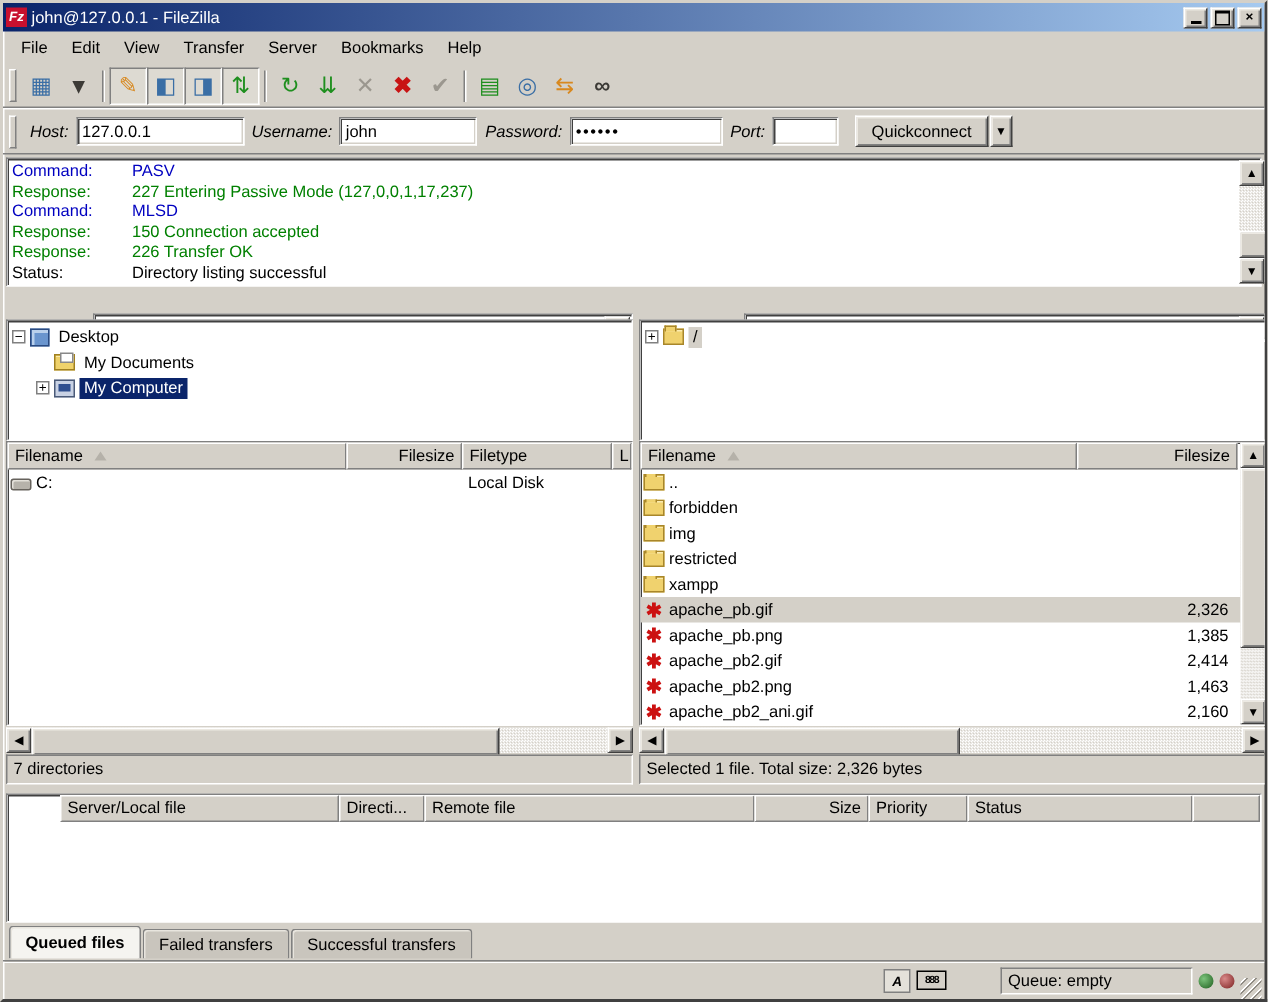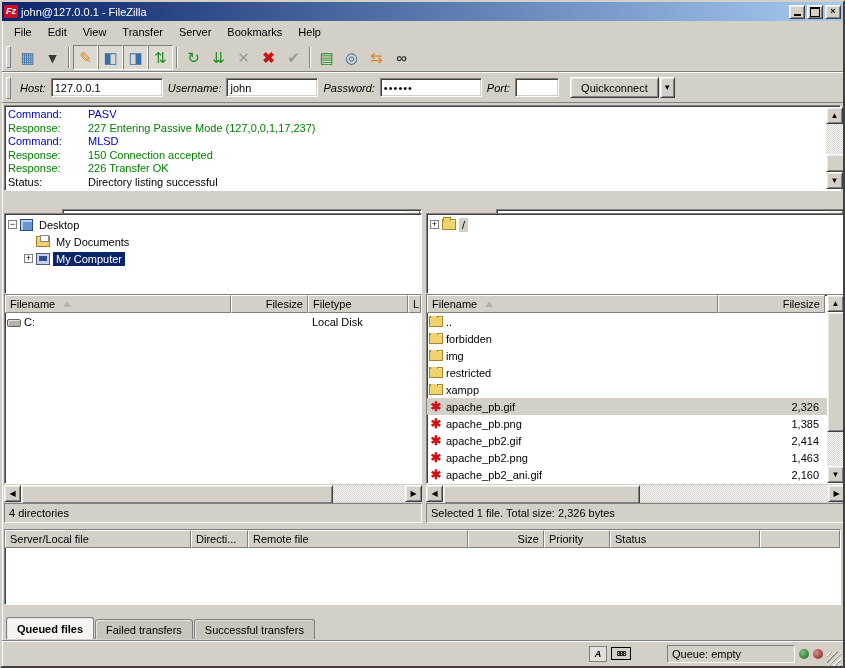--- a/index.html
+++ b/index.html
@@ -104,21 +104,21 @@
   .c-right{justify-content:flex-end;padding-right:6px;}
   .local-rows .c-name{width:226px;}
   .local-rows .c-size{width:77px;}
   .local-rows .c-type{width:100px;padding-left:4px;}
   .remote-rows .c-name{width:291px;}
   .remote-rows .c-size{width:107px;}
 
   .list-status{position:absolute;left:0;right:0;top:311px;height:20px;border:1px solid;border-color:#808080 #fff #fff #808080;box-sizing:border-box;display:flex;align-items:center;padding-left:4px;background:#D4D0C8;}
 
   
-  .queuebox{position:absolute;left:2px;top:527px;right:2px;height:76px;background:#fff;border:1px solid;border-color:#808080 #fff #fff #808080;box-shadow:inset 1px 1px 0 #404040;box-sizing:border-box;overflow:hidden;}
+  .queuebox{position:absolute;left:2px;top:527px;right:2px;height:86px;background:#fff;border:1px solid;border-color:#808080 #fff #fff #808080;box-shadow:inset 1px 1px 0 #404040;box-sizing:border-box;overflow:hidden;padding-left:35px;}
   .queue-hdr{display:flex;height:18px;background:#D4D0C8;}
   .qcols{display:contents;}
   .qcols .hcell:nth-of-type(1){width:186px;}
   .qcols .hcell:nth-of-type(2){width:57px;}
   .qcols .hcell:nth-of-type(3){width:220px;}
   .qcols .hcell:nth-of-type(4){width:76px;justify-content:flex-end;}
   .qcols .hcell:nth-of-type(5){width:66px;}
   .qcols .hcell:nth-of-type(6){width:150px;}
   .q-filler{flex:1;}
 
@@ -397,21 +397,21 @@
     </div>
     <div class="hscroll" style="left:0;right:0;top:293px;">
       <button class="sb-btn raised" style="left:0;top:0;">
           <span class="arr">◀</span>
         </button>
       <div class="sb-thumb raised" style="left:17px;top:0;width:310px;height:17px;"></div>
       <button class="sb-btn raised" style="right:0;top:0;">
           <span class="arr">▶</span>
         </button>
     </div>
-    <div class="list-status">4 directories</div>
+    <div class="list-status">7 directories</div>
   </div>
 
   <div class="pane pane-remote">
     <div class="sitebar">
       <span class="site-label">Remote site:</span>
       <div class="combo">
         <span class="combo-value">/</span>
         <button class="combo-dd raised">
             <span>▼</span>
           </button>

